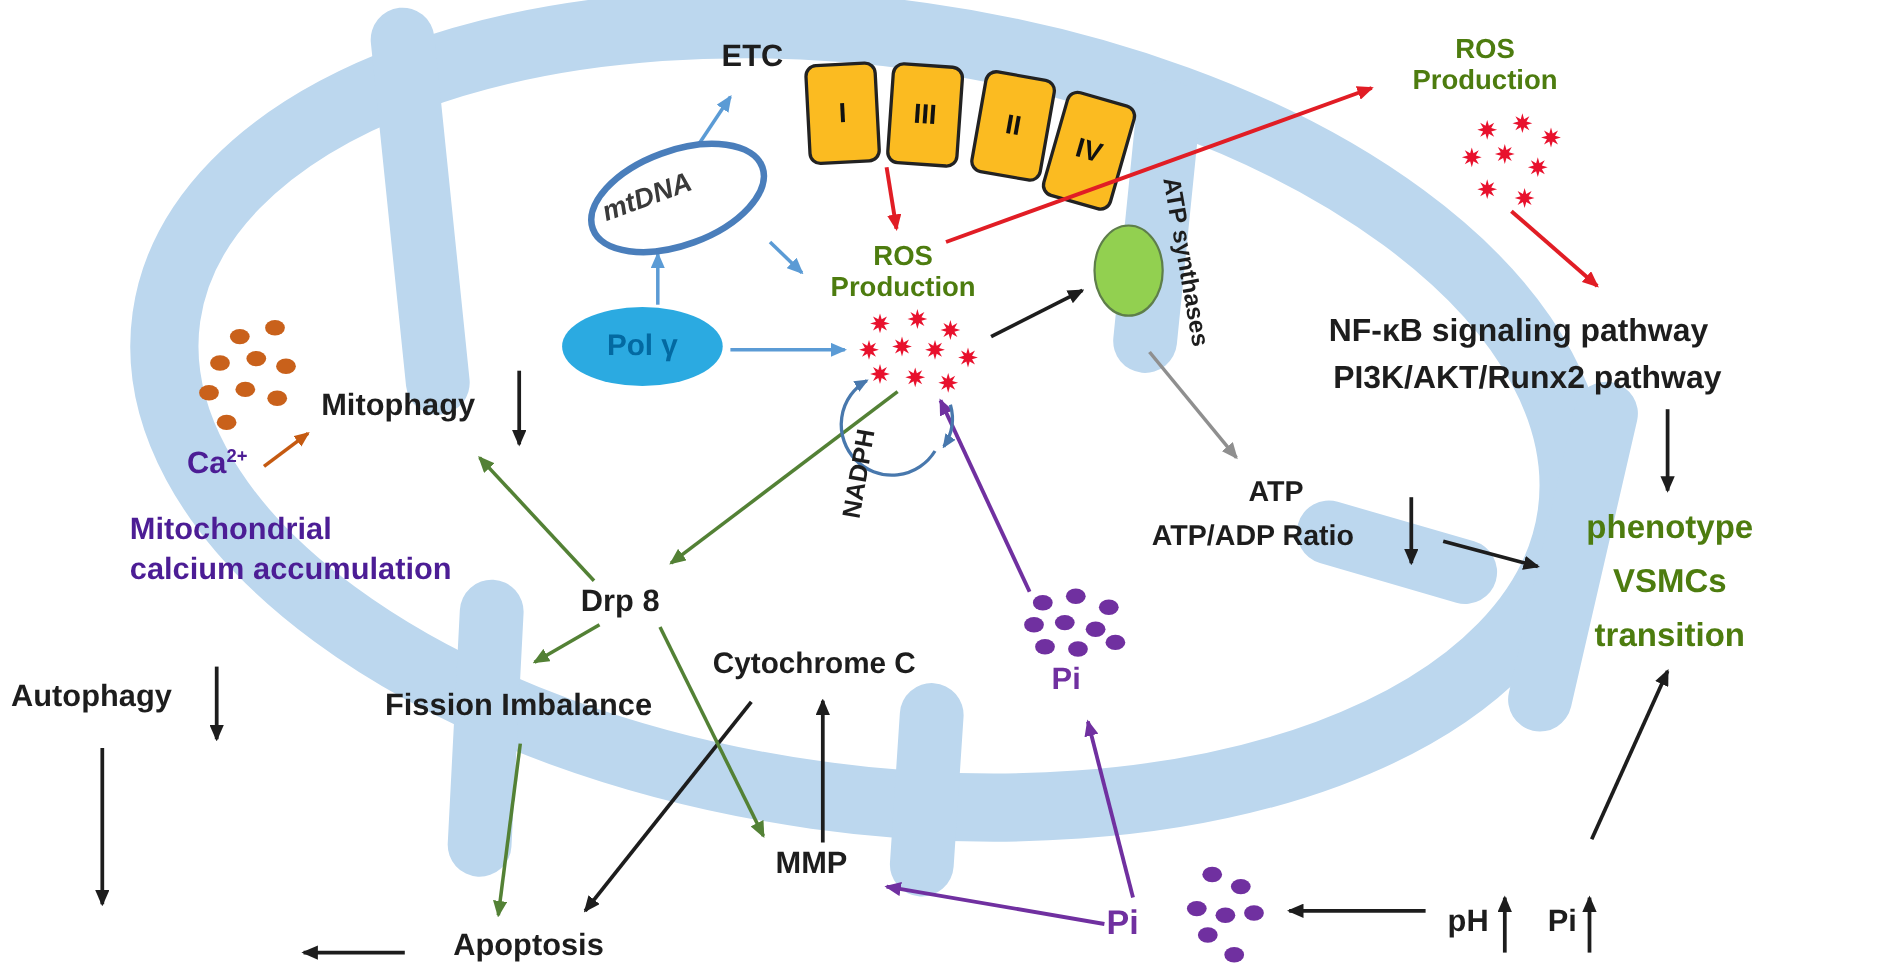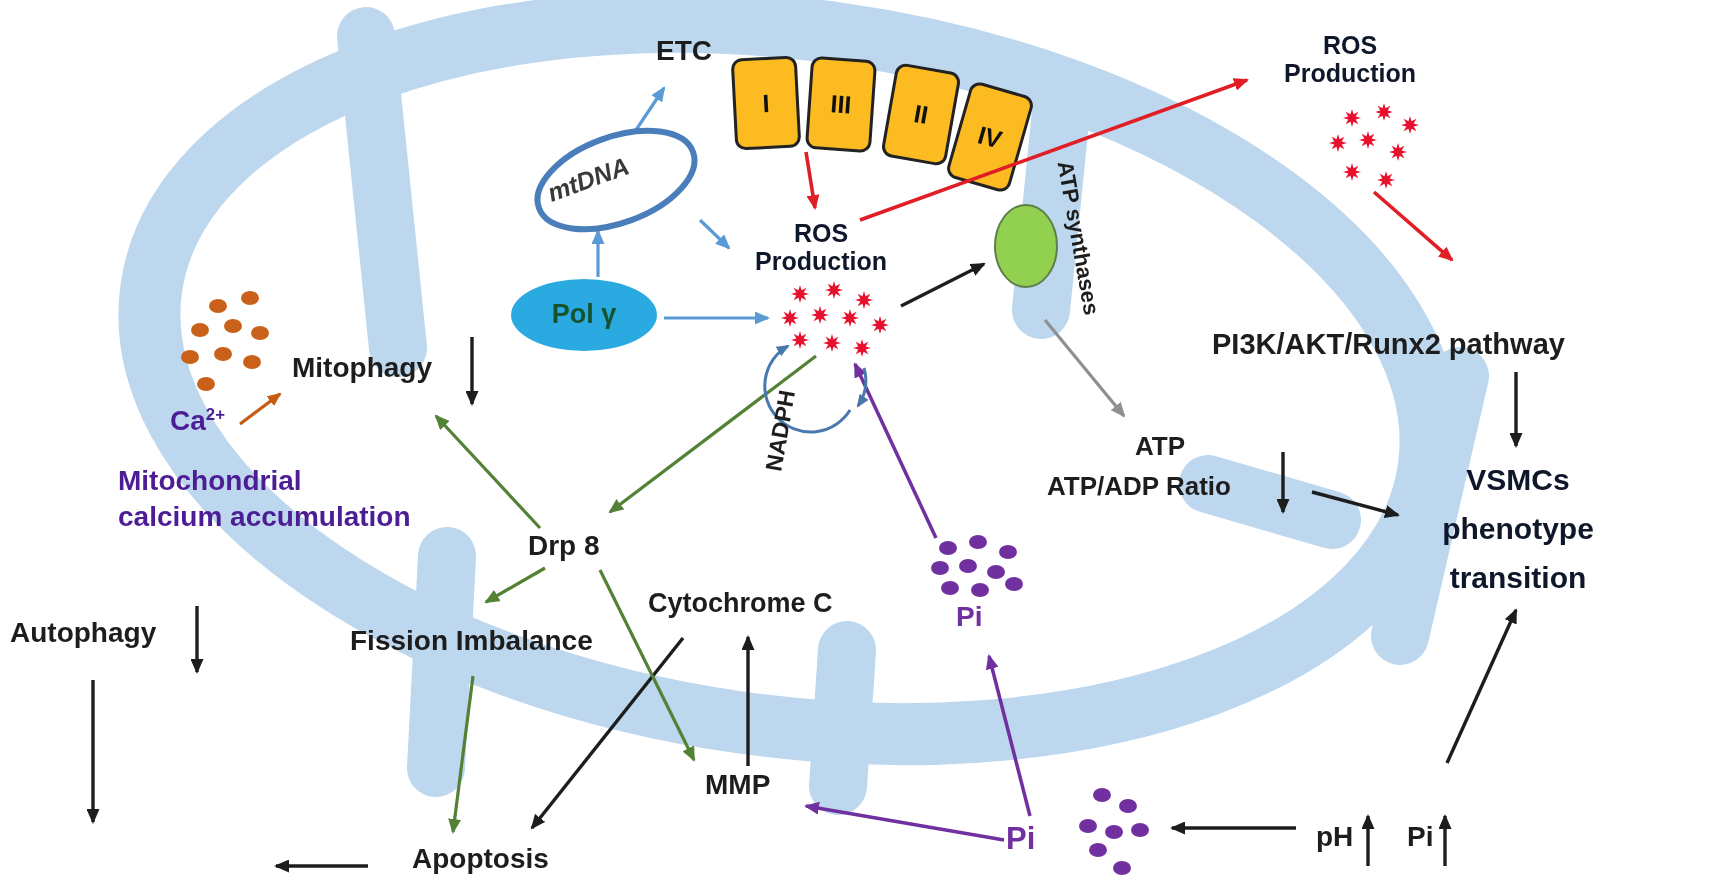--- a/index.html
+++ b/index.html
@@ -1,20 +1,20 @@
 <!DOCTYPE html>
 <html><head>
 <meta charset="utf-8">
 <style>
   html,body{margin:0;padding:0;background:#fff;}
   #stage{position:relative;width:1724px;height:891px;background:#fff;overflow:hidden;
          font-family:"Liberation Sans",sans-serif;}
   svg.layer{position:absolute;left:0;top:0;pointer-events:none;}
   .lbl{position:absolute;font-weight:bold;color:#1d1d1d;white-space:nowrap;line-height:1.1;}
-  .red{color:#0f172a;}
+  .red{color:#4d7c0f;}
   .darkred{color:#4c1d95;}
   .purple{color:#7030a0;}
   .ctr{text-align:center;}
   .cx{position:absolute;width:60px;background:#fbbb21;border:3px solid #222;border-radius:11px;
       display:flex;align-items:center;justify-content:center;font-weight:bold;font-size:25px;
       color:#111;z-index:2;}
   .z3{z-index:3;}
   .rot{transform-origin:center center;}
   sup{font-size:0.6em;}
 </style>
@@ -192,21 +192,21 @@
       <ellipse cx="1140" cy="830" rx="9" ry="7"></ellipse>
         <ellipse cx="1098" cy="850" rx="9" ry="7"></ellipse>
       <ellipse cx="1122" cy="868" rx="9" ry="7"></ellipse>
     </g>
   </svg>
 
   <div class="lbl z3" style="left:656px;top:36px;font-size:28px;">ETC</div>
 
   <div class="lbl z3 rot" style="left:546px;top:166px;font-size:25px;font-style:italic;color:#3a3a3a;transform:rotate(-20deg);">mtDNA</div>
 
-  <div class="lbl z3" style="left:534px;top:300px;width:100px;text-align:center;font-size:27px;color:#14532d;">Pol γ</div>
+  <div class="lbl z3" style="left:534px;top:300px;width:100px;text-align:center;font-size:27px;color:#0369a1;">Pol γ</div>
 
   <div class="lbl z3 ctr red" style="left:746px;top:220px;width:150px;font-size:25px;">
     <div>ROS</div>
     <div>Production</div>
   </div>
 
   <div class="lbl z3 ctr red" style="left:1272px;top:32px;width:156px;font-size:25px;">
     <div>ROS</div>
     <div>Production</div>
   </div>
@@ -230,21 +230,22 @@
   <div class="lbl z3" style="left:705px;top:770px;font-size:28px;">MMP</div>
 
   <div class="lbl z3 purple" style="left:956px;top:602px;font-size:28px;">Pi</div>
   <div class="lbl z3 purple" style="left:1006px;top:822px;font-size:31px;">Pi</div>
   <div class="lbl z3" style="left:1316px;top:822px;font-size:28px;">pH</div>
   <div class="lbl z3" style="left:1407px;top:822px;font-size:28px;">Pi</div>
 
   <div class="lbl z3 ctr" style="left:1040px;top:432px;width:240px;font-size:26px;">ATP</div>
   <div class="lbl z3" style="left:1047px;top:472px;font-size:26px;">ATP/ADP Ratio</div>
 
+  <div class="lbl z3" style="left:1208px;top:286px;font-size:29px;">NF-κB signaling pathway</div>
   <div class="lbl z3" style="left:1212px;top:329px;font-size:29px;">PI3K/AKT/Runx2 pathway</div>
 
   <div class="lbl z3 ctr red" style="left:1418px;top:455px;width:200px;font-size:30px;line-height:49px;">
+    <div>phenotype</div>
     <div>VSMCs</div>
-    <div>phenotype</div>
     <div>transition</div>
   </div>
 
 </div>
 
 </body></html>

